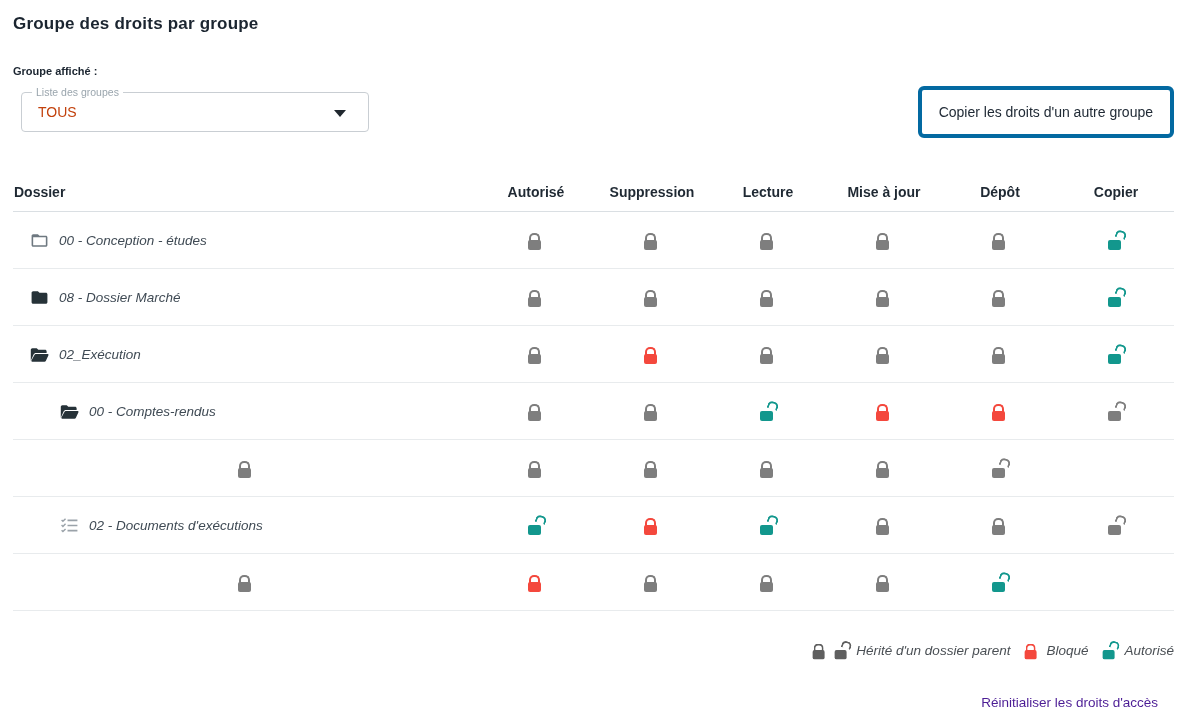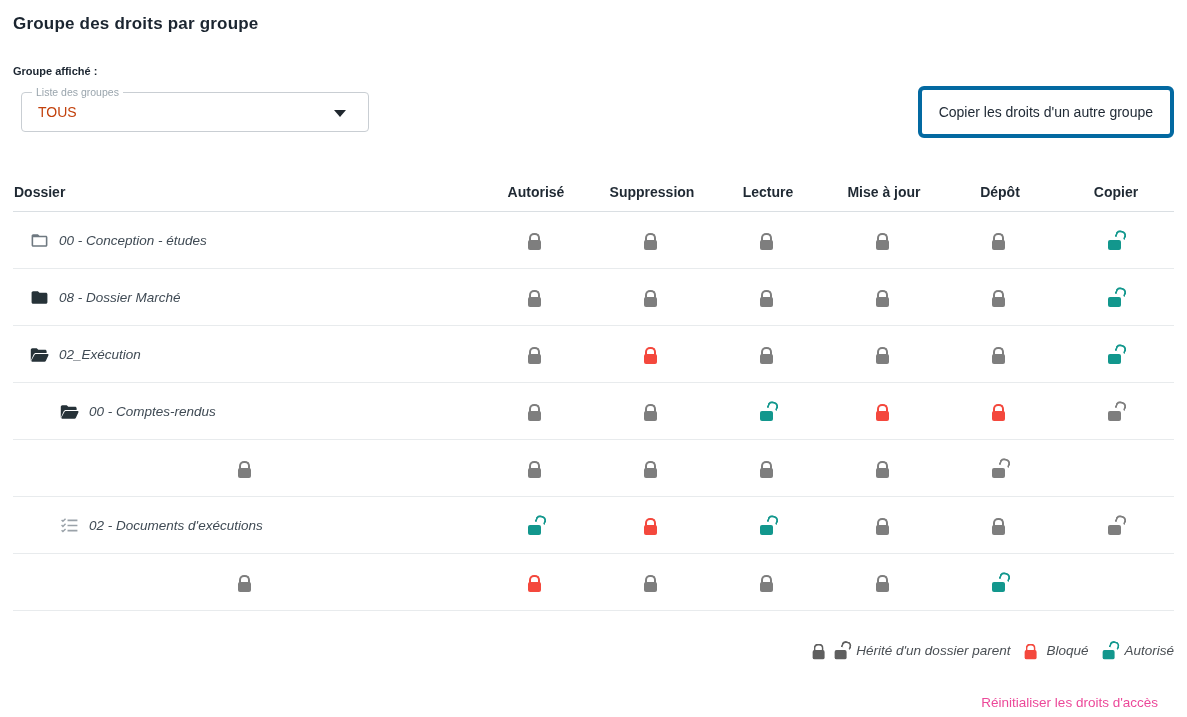--- a/index.html
+++ b/index.html
@@ -64,21 +64,21 @@
   .lock.red  { --c:#f4483d; cursor:default; }
   .lock.teal { --c:#12978d; cursor:default; }
 
   
   .legend { margin-top:30px; display:flex; justify-content:flex-end; align-items:center; gap:14px; }
   .legend-item { display:flex; align-items:center; gap:6px; }
   .legend-item .lock { transform:scale(.92); }
   .legend-text { font-size:13.5px; font-style:italic; color:#4a4f54; }
 
   .reset-row { margin-top:33px; text-align:right; padding-right:16px; }
-  .reset-link { font-size:13.5px; color:#ec4899; text-decoration:none; cursor:pointer; }
+  .reset-link { font-size:13.5px; color:#4c1d95; text-decoration:none; cursor:pointer; }
 </style>
 </head>
 <body>
 
 <div class="container">
 
   <div class="page-title">Groupe des droits par groupe</div>
 
   <div class="group-label">Groupe affiché :</div>
 

